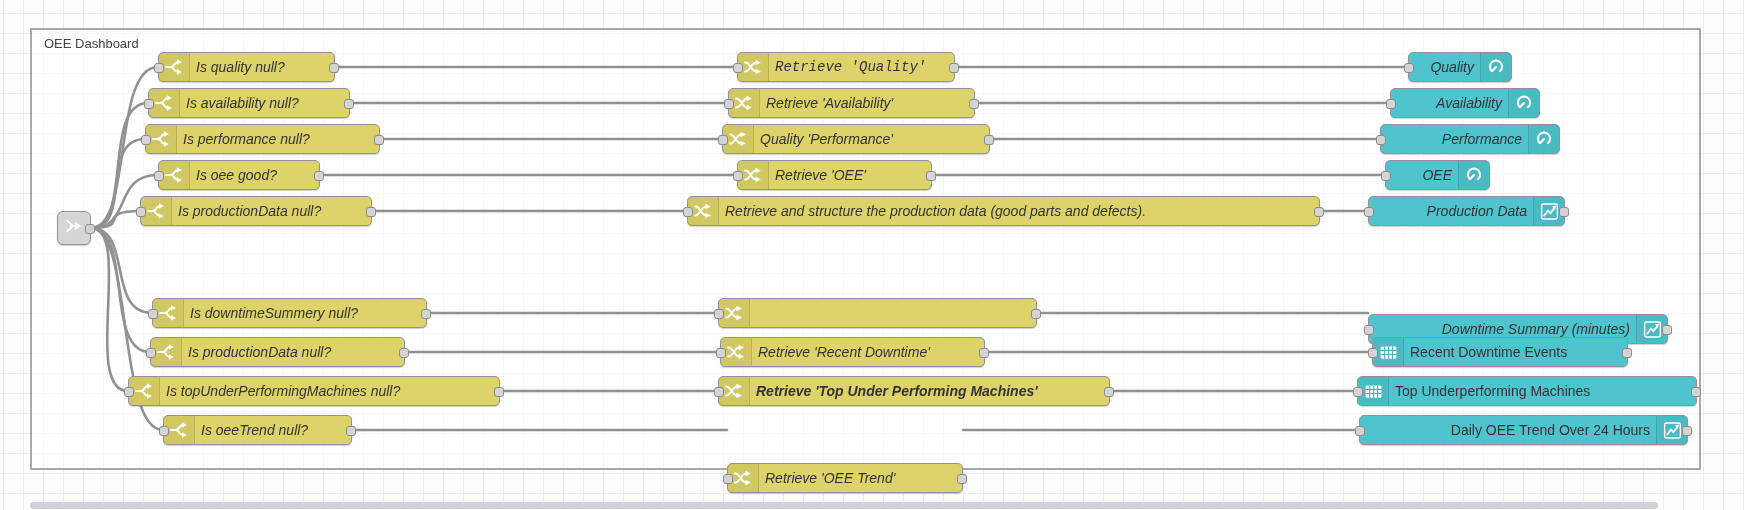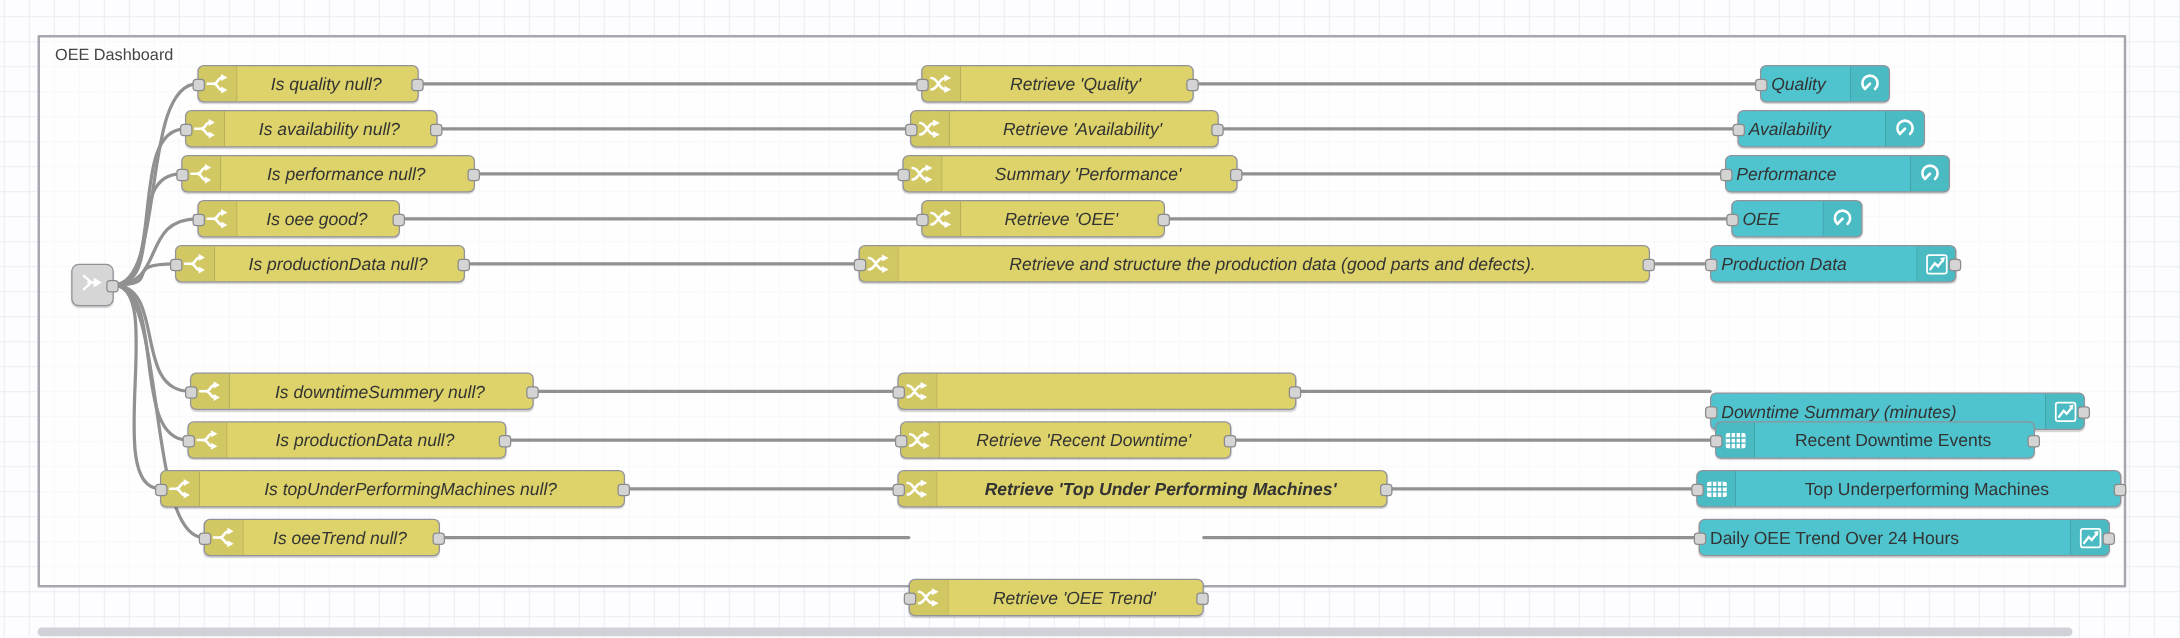--- a/index.html
+++ b/index.html
@@ -37,22 +37,22 @@
     position:absolute;top:0;bottom:0;width:30px;
     background:rgba(0,0,0,0.05);
     display:flex;align-items:center;justify-content:center;
   }
   .icon-box.left{left:0;border-right:1px solid rgba(0,0,0,0.12);border-radius:4px 0 0 4px;}
   .icon-box.right{right:0;border-left:1px solid rgba(0,0,0,0.12);border-radius:0 4px 4px 0;}
   .node-label{
     position:absolute;top:0;height:28px;line-height:28px;
     font-size:14px;color:#333;white-space:nowrap;overflow:visible;
   }
-  .node-label.after-left-icon{left:37px;right:8px;text-align:center;}
-  .node-label.before-right-icon{left:8px;right:37px;}
+  .node-label.after-left-icon{left:37px;right:8px;text-align:left;}
+  .node-label.before-right-icon{left:8px;right:37px;text-align:right;}
   .node-label.italic{font-style:italic;}
   .port{
     position:absolute;width:10px;height:10px;box-sizing:border-box;
     background:#d4d4d4;border:1px solid #8b8b8b;border-radius:3px;
   }
   .port.in{left:-5px;}
   .port.out{right:-5px;}
   .link-node{
     position:absolute;width:34px;height:34px;box-sizing:border-box;
     background:#d6d6d6;border:1px solid #92929a;border-radius:6px;
@@ -210,21 +210,21 @@
           <svg width="20" height="20" viewBox="0 0 24 24">
             <path d="M2.5 12 H8 M8 12 C13 12 12 6 16.5 6 M8 12 C13 12 12 18 16.5 18" fill="none" stroke="#fff" stroke-width="2.4" stroke-linecap="round"></path>
             <path d="M15.5 2.6 L21.5 6 L15.5 9.4 Z" fill="#fff"></path>
             <path d="M15.5 14.6 L21.5 18 L15.5 21.4 Z" fill="#fff"></path>
           </svg>
         </div>
         <div class="node-label after-left-icon italic">Is oeeTrend null?</div>
         <div class="port in" style="top: 10px;"></div>
         <div class="port out" style="top: 10px;"></div>
       </div>
-      <div class="node" style="left: 737px; top: 52px; width: 218px; background: rgb(221, 211, 106);">
+      <div class="node" style="left: 737px; top: 52px; width: 218px; background: rgb(221, 211, 106); font-family: Liberation Mono, monospace;">
         <div class="icon-box left">
           <svg width="20" height="20" viewBox="0 0 24 24">
             <path d="M2.5 6.5 C9 6.5 9.5 17.5 16 17.5 M2.5 17.5 C9 17.5 9.5 6.5 16 6.5" fill="none" stroke="#fff" stroke-width="2.4" stroke-linecap="round"></path>
             <path d="M15 3.2 L21.5 6.5 L15 9.8 Z" fill="#fff"></path>
             <path d="M15 14.2 L21.5 17.5 L15 20.8 Z" fill="#fff"></path>
           </svg>
         </div>
         <div class="node-label after-left-icon italic">Retrieve 'Quality'</div>
         <div class="port in" style="top: 10px;"></div>
         <div class="port out" style="top: 10px;"></div>
@@ -242,21 +242,21 @@
         <div class="port out" style="top: 10px;"></div>
       </div>
       <div class="node" style="left: 722px; top: 124px; width: 268px; background: rgb(221, 211, 106);">
         <div class="icon-box left">
           <svg width="20" height="20" viewBox="0 0 24 24">
             <path d="M2.5 6.5 C9 6.5 9.5 17.5 16 17.5 M2.5 17.5 C9 17.5 9.5 6.5 16 6.5" fill="none" stroke="#fff" stroke-width="2.4" stroke-linecap="round"></path>
             <path d="M15 3.2 L21.5 6.5 L15 9.8 Z" fill="#fff"></path>
             <path d="M15 14.2 L21.5 17.5 L15 20.8 Z" fill="#fff"></path>
           </svg>
         </div>
-        <div class="node-label after-left-icon italic">Summary 'Performance'</div>
+        <div class="node-label after-left-icon italic">Quality 'Performance'</div>
         <div class="port in" style="top: 10px;"></div>
         <div class="port out" style="top: 10px;"></div>
       </div>
       <div class="node" style="left: 737px; top: 160px; width: 195px; background: rgb(221, 211, 106);">
         <div class="icon-box left">
           <svg width="20" height="20" viewBox="0 0 24 24">
             <path d="M2.5 6.5 C9 6.5 9.5 17.5 16 17.5 M2.5 17.5 C9 17.5 9.5 6.5 16 6.5" fill="none" stroke="#fff" stroke-width="2.4" stroke-linecap="round"></path>
             <path d="M15 3.2 L21.5 6.5 L15 9.8 Z" fill="#fff"></path>
             <path d="M15 14.2 L21.5 17.5 L15 20.8 Z" fill="#fff"></path>
           </svg>

